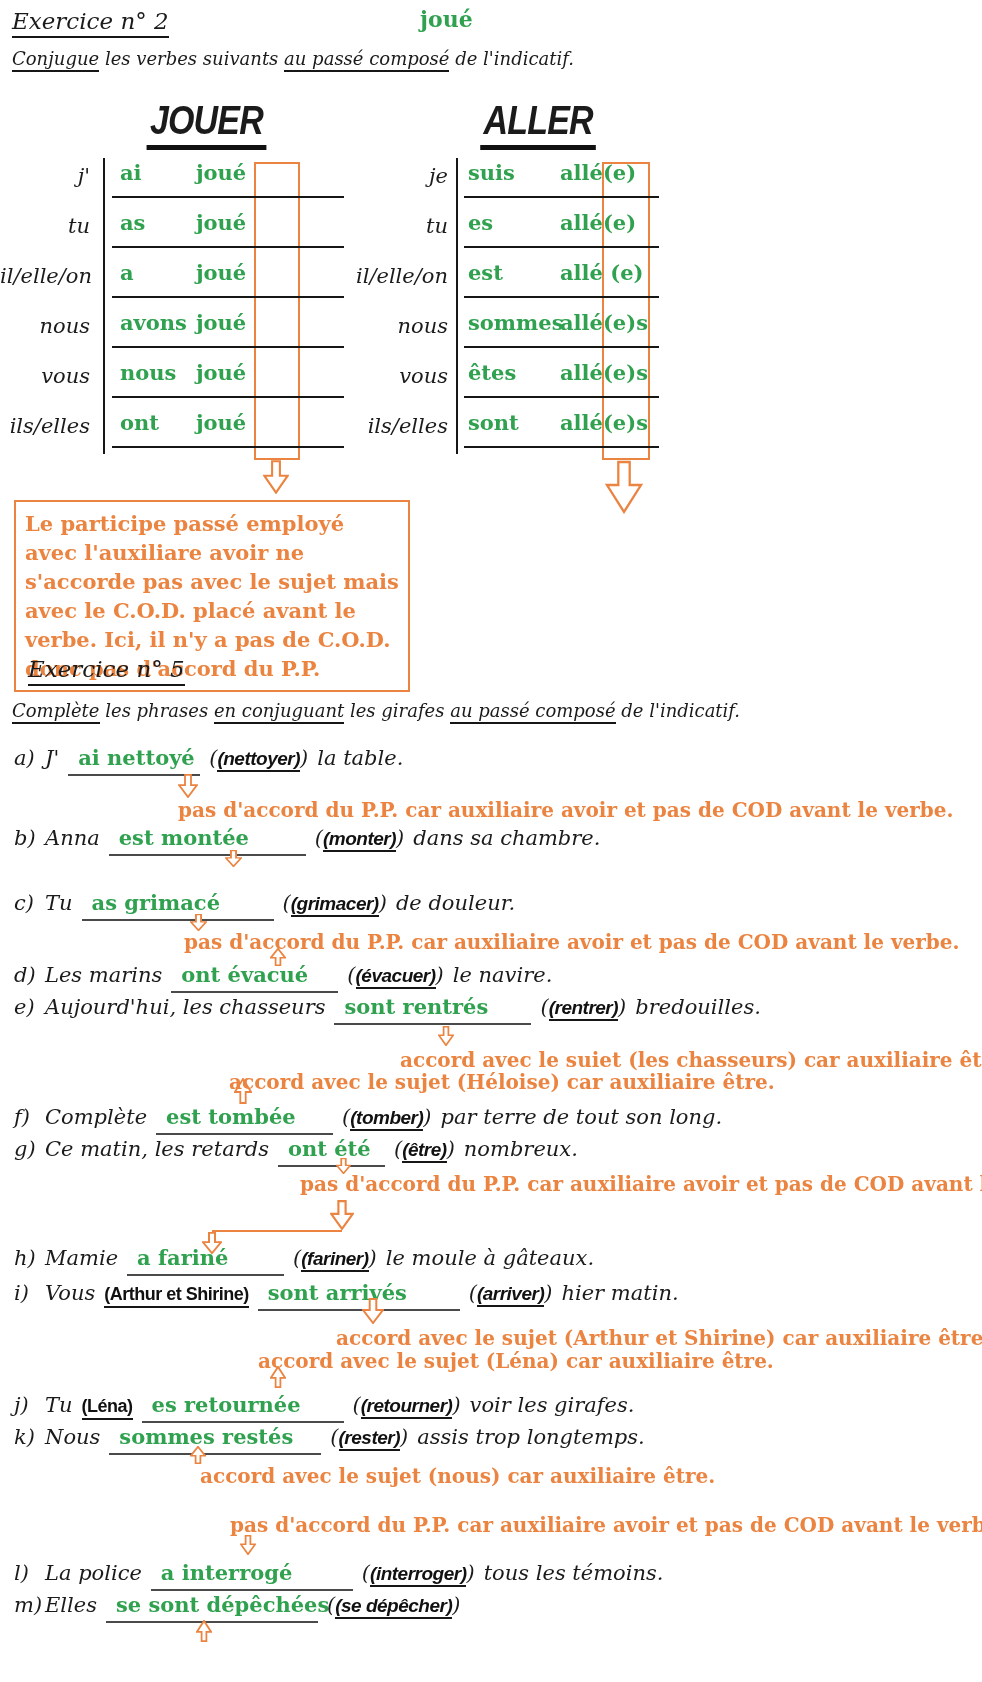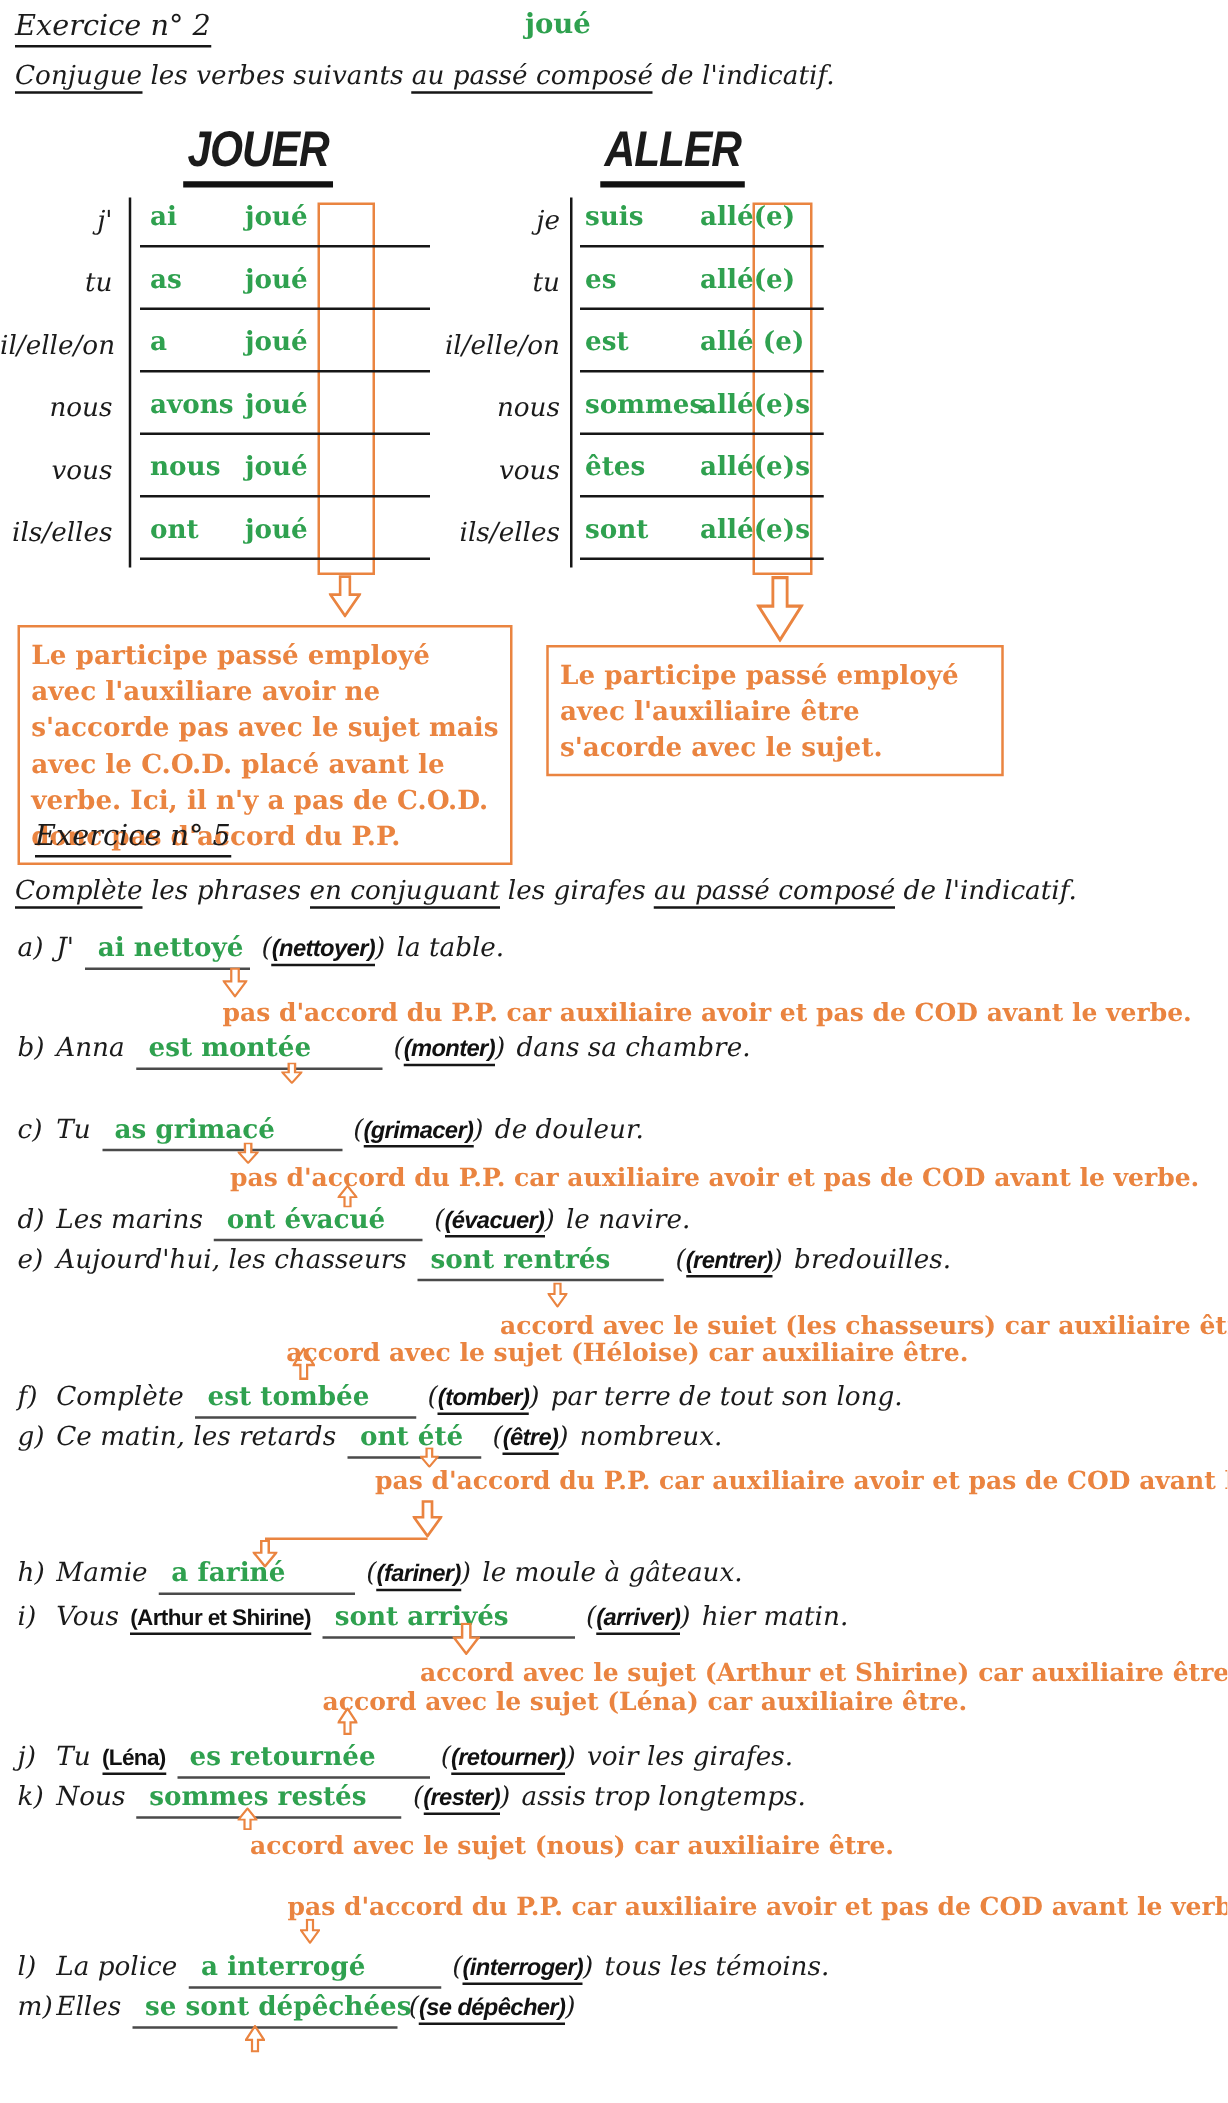--- a/index.html
+++ b/index.html
@@ -4,21 +4,21 @@
 <style>
   html,body{margin:0;padding:0;background:#fff;}
   .page{position:relative;width:982px;height:1682px;background:#fff;overflow:hidden;
         font-family:"DejaVu Serif", serif;color:#1b1b1b;}
   .abs{position:absolute;}
 
   
   .cur{font-family:"DejaVu Serif", serif;font-style:italic;font-size:21px;white-space:nowrap;}
   .ex-title{font-family:"DejaVu Serif", serif;font-style:italic;font-size:23px;}
   .ex-title .ut{border-bottom:2px solid #161616;padding-bottom:2px;}
-  .instr{font-family:"DejaVu Serif", serif;font-style:italic;font-size:21px;white-space:nowrap;}
+  .instr{font-family:"DejaVu Serif", serif;font-style:italic;font-size:18px;white-space:nowrap;}
   .instr .iu{border-bottom:2px solid #161616;padding-bottom:1px;}
 
   
   .vtitle{font-family:"Liberation Sans", sans-serif;font-weight:bold;font-style:italic;
           font-size:40px;letter-spacing:-1px;text-align:center;}
   .vtitle span{display:inline-block;transform:scaleX(.85);border-bottom:5px solid #111;
                padding:0 4px 2px 4px;}
 
   
   .pron{font-family:"DejaVu Serif", serif;font-style:italic;font-size:21px;text-align:right;white-space:nowrap;}
@@ -108,21 +108,20 @@
   <div class="abs tline" style="left:464px;top:446px;width:195px"></div>
 
   <svg class="arrow" style="left:263px;top:460px" width="26" height="34" viewBox="0 0 20 26" preserveAspectRatio="none">
       <path d="M7 1 H13 V12 H19 L10 25 L1 12 H7 Z" fill="#fff" stroke="#ea8440" stroke-width="1.6"></path>
     </svg>
   <svg class="arrow" style="left:605px;top:460px" width="38" height="54" viewBox="0 0 20 26" preserveAspectRatio="none">
       <path d="M7 1 H13 V12 H19 L10 25 L1 12 H7 Z" fill="#fff" stroke="#ea8440" stroke-width="1.2"></path>
     </svg>
 
   <div class="abs note" style="left:14px;top:500px;width:374px">Le participe passé employé avec l'auxiliare avoir ne s'accorde pas avec le sujet mais avec le C.O.D. placé avant le verbe. Ici, il n'y a pas de C.O.D. donc pas d'accord du P.P.</div>
-  <div class="abs note" style="left:437px;top:516px;width:344px">Le participe passé employé avec l'auxiliaire être s'acorde avec le sujet.</div>
 
   <div class="abs ex-title" style="left:28px;top:656px"><span class="ut">Exercice n° 5</span></div>
   <div class="abs instr" style="left:12px;top:700px"><span class="iu">Complète</span><span> les phrases </span><span class="iu">en conjuguant</span><span> les girafes </span><span class="iu">au passé composé</span><span> de l'indicatif.</span></div>
 
   <div class="abs item" style="left:14px;top:745px">
     <span class="ltr">a)</span>
       <span class="cur">J'</span>
       <span class="blank" style="width:120px"><span class="ans">ai nettoyé</span></span>
       <span class="cur">(<span class="vrb">(nettoyer)</span>)</span>
       <span class="cur">la table.</span>

